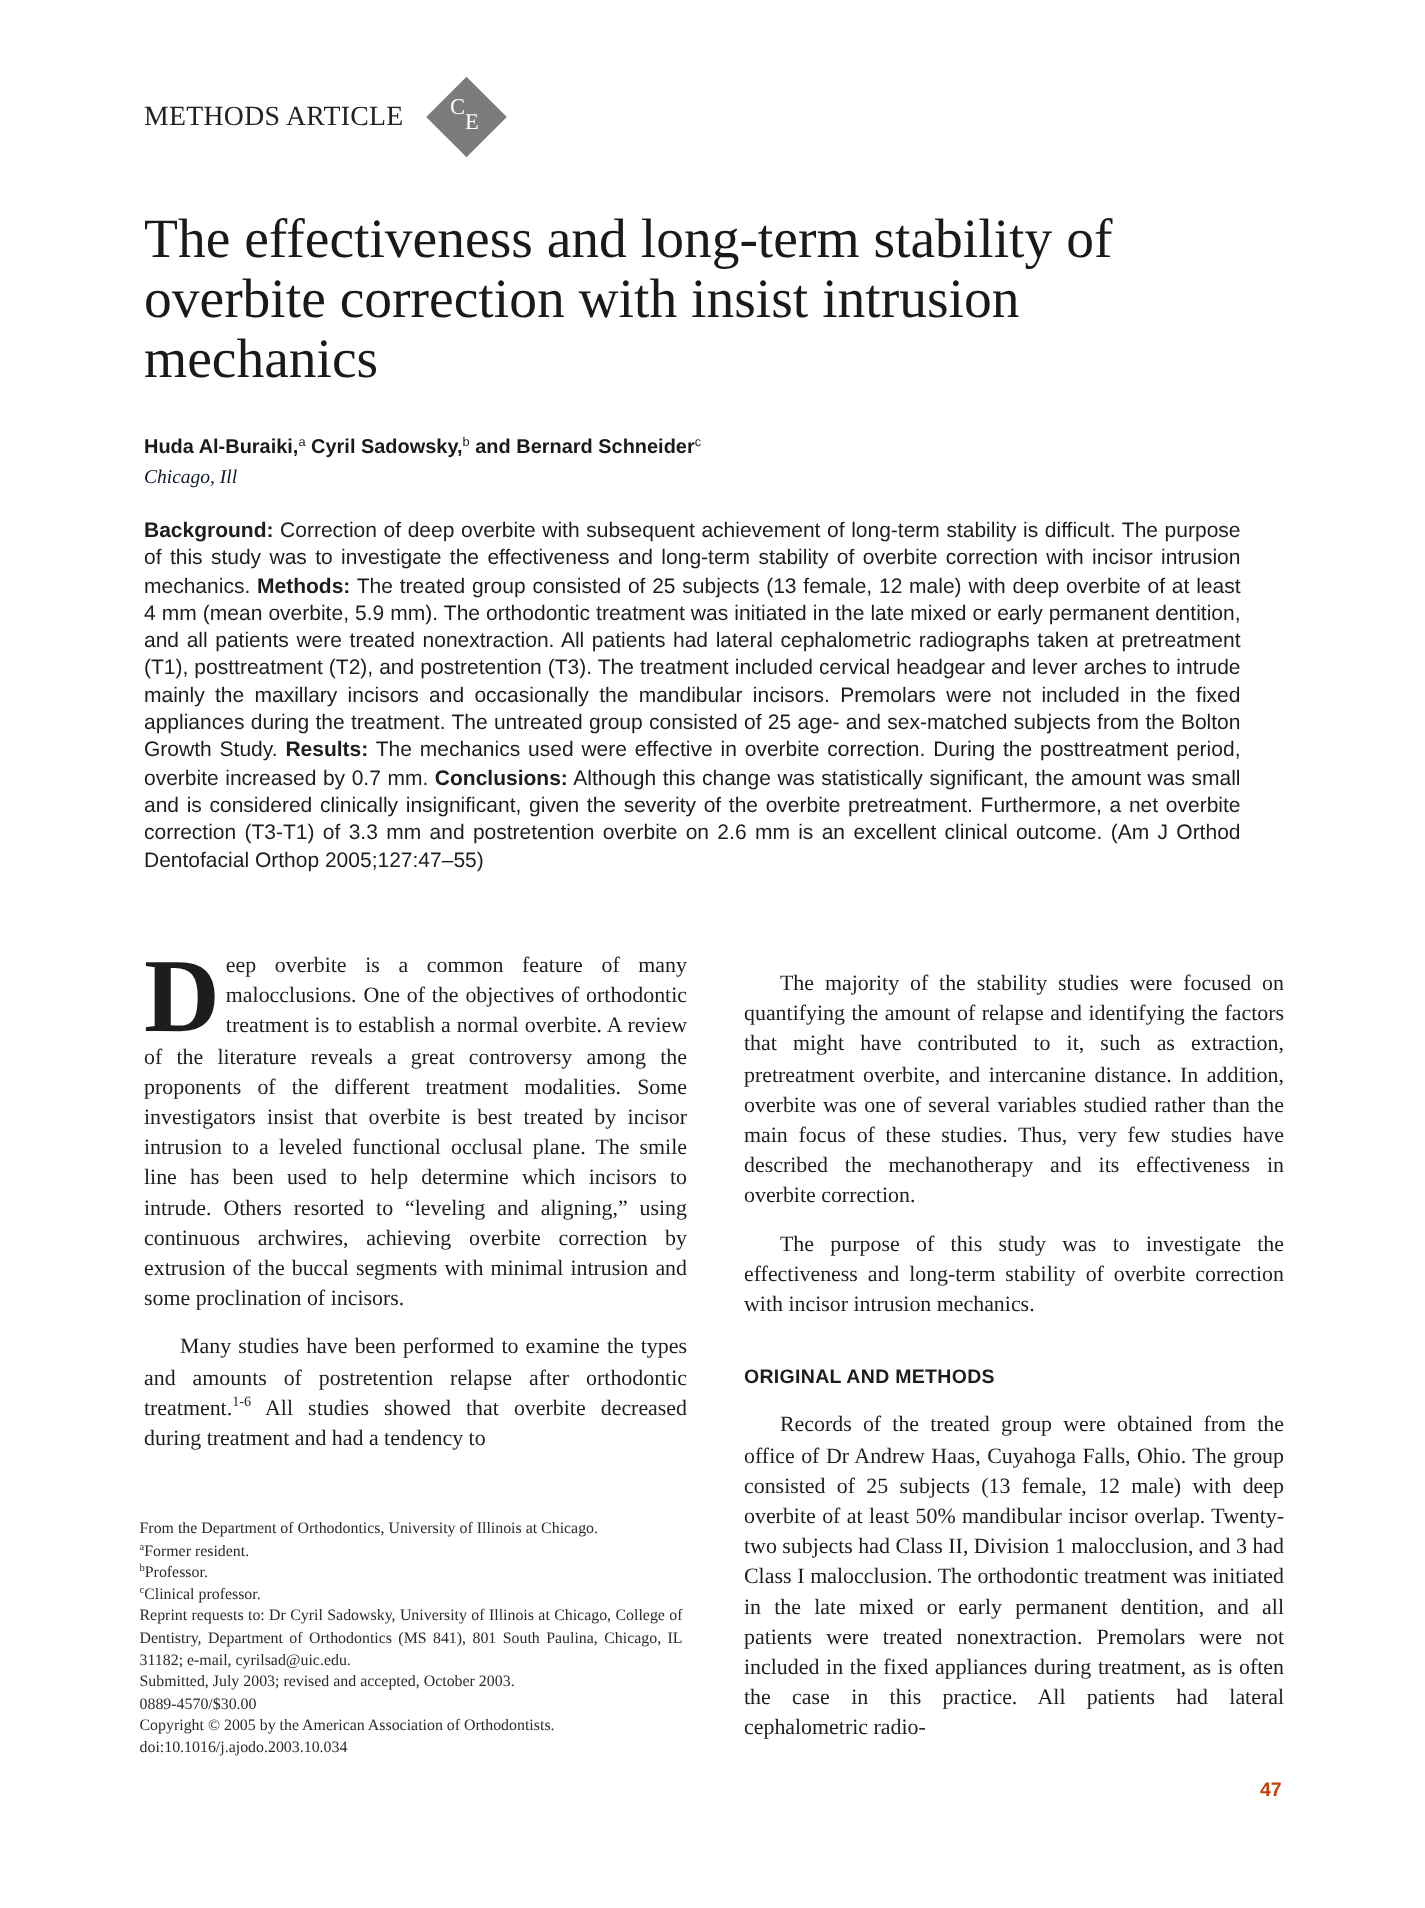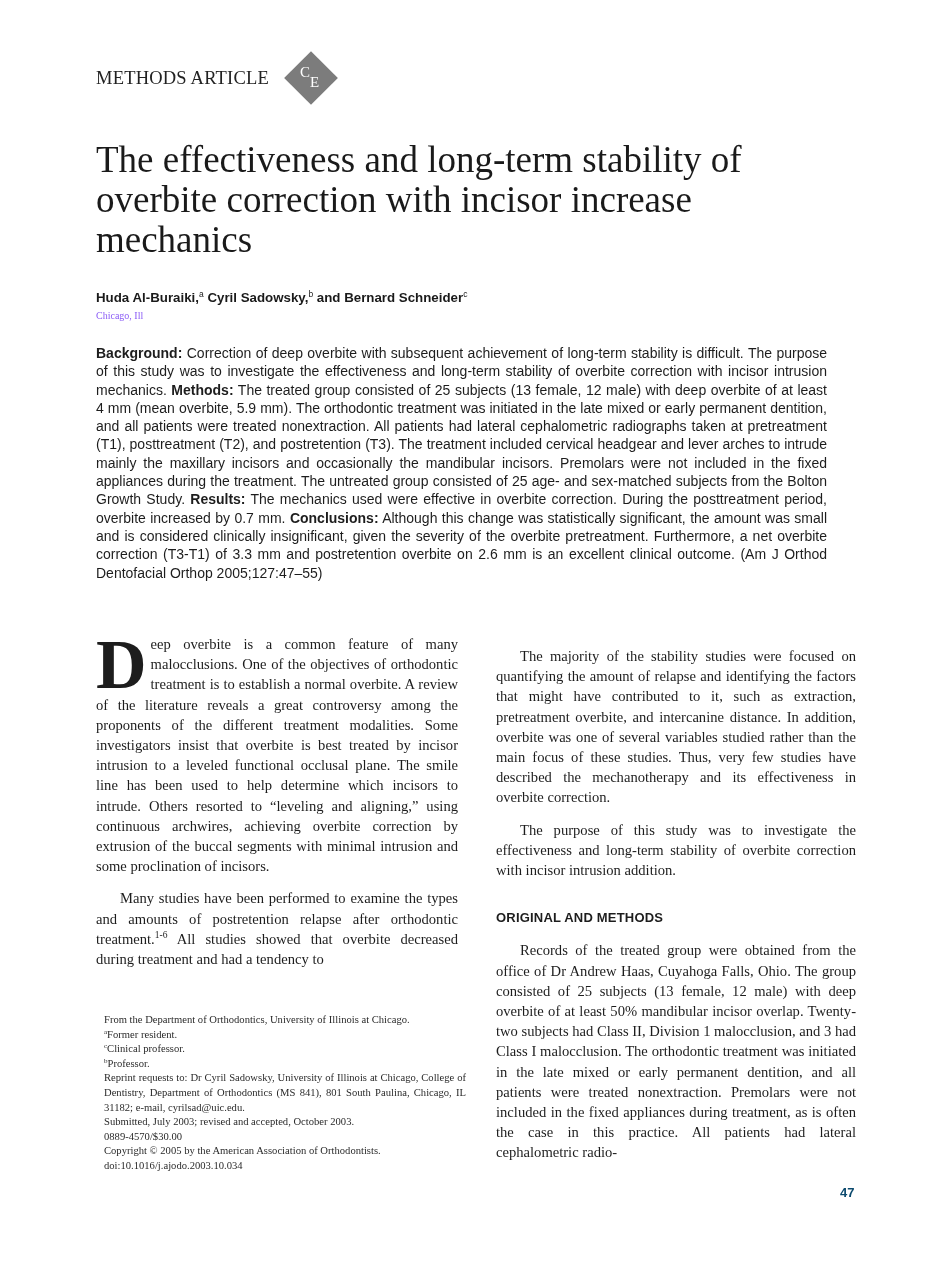--- a/index.html
+++ b/index.html
@@ -10,81 +10,81 @@
   .section-label { position: absolute; left: 96px; top: 68px; font-size: 18.5px; letter-spacing: 0.2px; color: #222; }
   .ce-badge { position: absolute; left: 292px; top: 59px; width: 38px; height: 38px; transform: rotate(45deg); background: #7c7c7c; }
   .ce-letters { position: absolute; left: 286px; top: 52px; width: 52px; height: 52px; color: #fff; }
   .ce-c { position: absolute; left: 14px; top: 12px; font-size: 15px; }
   .ce-e { position: absolute; left: 24px; top: 22px; font-size: 15px; }
 
   .title { position: absolute; left: 96px; top: 140px; width: 740px; font-size: 37px; line-height: 40px; color: #1a1a1a; font-weight: normal; margin: 0; }
 
   .authors { position: absolute; left: 96px; top: 289px; font-size: 13.3px; font-weight: bold; color: #1a1a1a; }
   .authors sup { font-size: 8.5px; font-weight: normal; vertical-align: 5px; }
-  .location { position: absolute; left: 96px; top: 310px; font-size: 10px; color: #8b5cf6; }
+  .location { position: absolute; left: 96px; top: 310px; font-size: 13px; font-style: italic; color: #0f172a; }
 
   .abstract { position: absolute; left: 96px; top: 344px; width: 731px; font-size: 14px; line-height: 18.3px; text-align: justify; color: #1d1d1d; margin: 0; }
   .abstract b { font-weight: bold; }
 
   .col { position: absolute; width: 362px; font-size: 14.6px; line-height: 20.2px; text-align: justify; color: #1d1d1d; }
   .col-left { left: 96px; top: 634px; }
   .col-right { left: 496px; top: 634px; width: 360px; }
   .col p { margin: 0; }
   .col p.indent { text-indent: 24px; margin-top: 12px; }
   .dropcap { float: left; font-size: 70px; line-height: 54px; font-weight: bold; margin: 4px 4px -4px 0; padding: 0; height: 56px; }
   .col sup { font-size: 9.5px; vertical-align: 6px; line-height: 0; }
 
   .heading { margin: 28px 0 12px 0 !important; font-size: 13px; font-weight: bold; letter-spacing: 0.2px; }
 
-  .footnotes { position: absolute; left: 104px; top: 1013px; width: 362px; font-size: 10.6px; line-height: 14.6px; color: #2a2a2a; text-align: justify; }
+  .footnotes { position: absolute; left: 93px; top: 1013px; width: 362px; font-size: 10.6px; line-height: 14.6px; color: #2a2a2a; text-align: justify; }
   .footnotes div { margin: 0; }
   .footnotes sup { font-size: 7px; vertical-align: 4px; line-height: 0; }
 
-  .page-number { position: absolute; left: 840px; top: 1185px; font-size: 13px; font-weight: bold; color: #0c4a6e; }
+  .page-number { position: absolute; left: 840px; top: 1185px; font-size: 13px; font-weight: bold; color: #c2410c; }
 </style>
 </head>
 <body>
 
 <div class="section-label serif">METHODS ARTICLE</div>
 <div class="ce-badge"></div>
 <div class="ce-letters serif">
   <span class="ce-c">C</span>
   <span class="ce-e">E</span>
 </div>
 
-<h1 class="title serif">The effectiveness and long-term stability of overbite correction with incisor increase mechanics</h1>
+<h1 class="title serif">The effectiveness and long-term stability of overbite correction with insist intrusion mechanics</h1>
 
 <div class="authors sans">
   <span>Huda Al-Buraiki,</span><sup>a</sup>
   <span>Cyril Sadowsky,</span><sup>b</sup>
   <span>and Bernard Schneider</span><sup>c</sup>
 </div>
 <div class="location serif">Chicago, Ill</div>
 
 <p class="abstract sans">
   <b>Background:</b><span> Correction of deep overbite with subsequent achievement of long-term stability is difficult. The purpose of this study was to investigate the effectiveness and long-term stability of overbite correction with incisor intrusion mechanics. </span><b>Methods:</b><span> The treated group consisted of 25 subjects (13 female, 12 male) with deep overbite of at least 4 mm (mean overbite, 5.9 mm). The orthodontic treatment was initiated in the late mixed or early permanent dentition, and all patients were treated nonextraction. All patients had lateral cephalometric radiographs taken at pretreatment (T1), posttreatment (T2), and postretention (T3). The treatment included cervical headgear and lever arches to intrude mainly the maxillary incisors and occasionally the mandibular incisors. Premolars were not included in the fixed appliances during the treatment. The untreated group consisted of 25 age- and sex-matched subjects from the Bolton Growth Study. </span><b>Results:</b><span> The mechanics used were effective in overbite correction. During the posttreatment period, overbite increased by 0.7 mm. </span><b>Conclusions:</b><span> Although this change was statistically significant, the amount was small and is considered clinically insignificant, given the severity of the overbite pretreatment. Furthermore, a net overbite correction (T3-T1) of 3.3 mm and postretention overbite on 2.6 mm is an excellent clinical outcome. (Am J Orthod Dentofacial Orthop 2005;127:47–55)</span>
 </p>
 
 <div class="col col-left serif">
   <p><span class="dropcap">D</span><span>eep overbite is a common feature of many malocclusions. One of the objectives of orthodontic treatment is to establish a normal overbite. A review of the literature reveals a great controversy among the proponents of the different treatment modalities. Some investigators insist that overbite is best treated by incisor intrusion to a leveled functional occlusal plane. The smile line has been used to help determine which incisors to intrude. Others resorted to “leveling and aligning,” using continuous archwires, achieving overbite correction by extrusion of the buccal segments with minimal intrusion and some proclination of incisors.</span></p>
   <p class="indent"><span>Many studies have been performed to examine the types and amounts of postretention relapse after orthodontic treatment.</span><sup>1-6</sup><span> All studies showed that overbite decreased during treatment and had a tendency to</span></p>
 </div>
 
 <div class="col col-right serif">
   <p class="indent">The majority of the stability studies were focused on quantifying the amount of relapse and identifying the factors that might have contributed to it, such as extraction, pretreatment overbite, and intercanine distance. In addition, overbite was one of several variables studied rather than the main focus of these studies. Thus, very few studies have described the mechanotherapy and its effectiveness in overbite correction.</p>
-  <p class="indent">The purpose of this study was to investigate the effectiveness and long-term stability of overbite correction with incisor intrusion addition.</p>
+  <p class="indent">The purpose of this study was to investigate the effectiveness and long-term stability of overbite correction with incisor intrusion mechanics.</p>
   <p class="heading sans">ORIGINAL AND METHODS</p>
   <p class="indent">Records of the treated group were obtained from the office of Dr Andrew Haas, Cuyahoga Falls, Ohio. The group consisted of 25 subjects (13 female, 12 male) with deep overbite of at least 50% mandibular incisor overlap. Twenty-two subjects had Class II, Division 1 malocclusion, and 3 had Class I malocclusion. The orthodontic treatment was initiated in the late mixed or early permanent dentition, and all patients were treated nonextraction. Premolars were not included in the fixed appliances during treatment, as is often the case in this practice. All patients had lateral cephalometric radio-</p>
 </div>
 
 <div class="footnotes serif">
   <div>From the Department of Orthodontics, University of Illinois at Chicago.</div>
   <div><sup>a</sup><span>Former resident.</span></div>
+  <div><sup>b</sup><span>Professor.</span></div>
   <div><sup>c</sup><span>Clinical professor.</span></div>
-  <div><sup>b</sup><span>Professor.</span></div>
   <div>Reprint requests to: Dr Cyril Sadowsky, University of Illinois at Chicago, College of Dentistry, Department of Orthodontics (MS 841), 801 South Paulina, Chicago, IL 31182; e-mail, cyrilsad@uic.edu.</div>
   <div>Submitted, July 2003; revised and accepted, October 2003.</div>
   <div>0889-4570/$30.00</div>
   <div>Copyright © 2005 by the American Association of Orthodontists.</div>
   <div>doi:10.1016/j.ajodo.2003.10.034</div>
 </div>
 
 <div class="page-number sans">47</div>
 
 </body></html>

